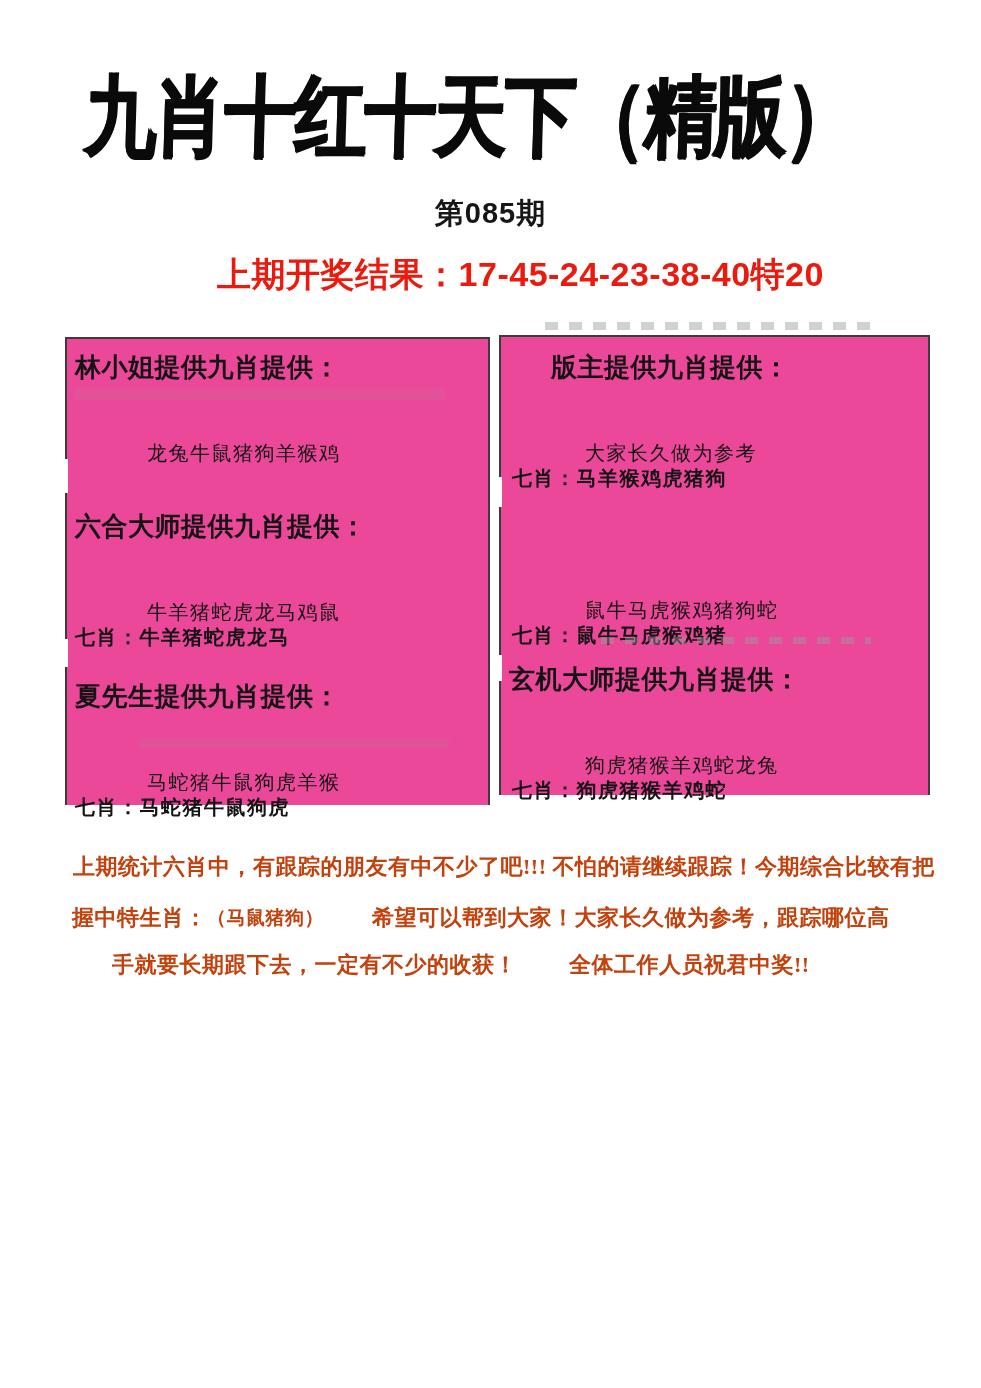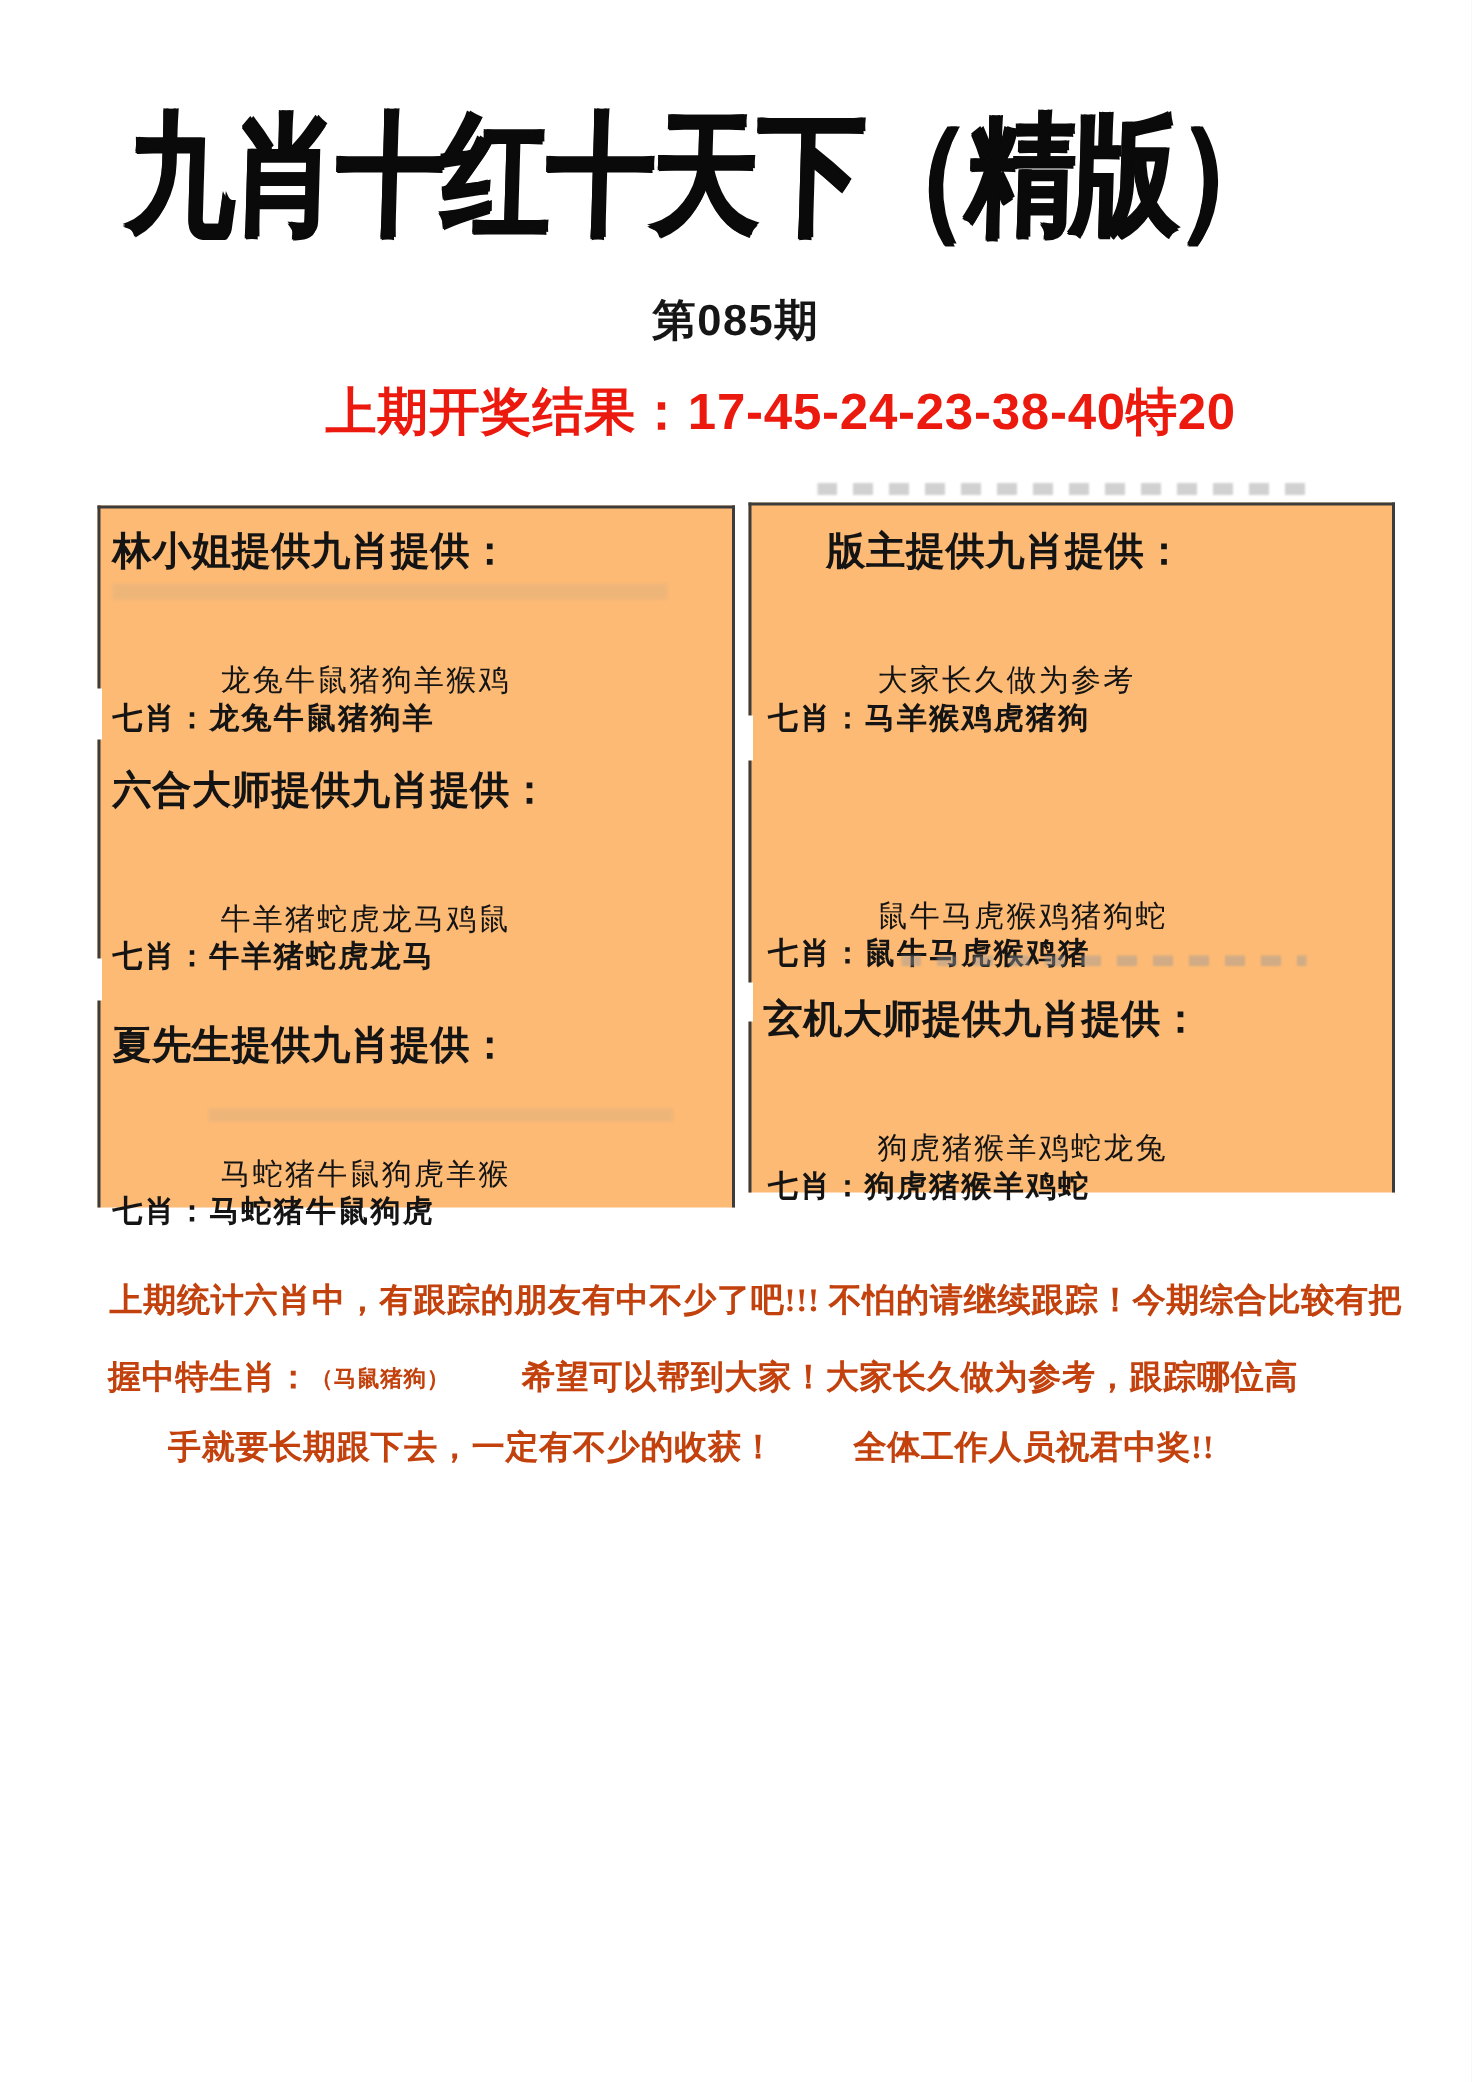--- a/index.html
+++ b/index.html
@@ -50,21 +50,21 @@
     color: #ec1a0e;
     letter-spacing: 0.5px;
     white-space: nowrap;
   }
 
   
   .box {
     position: absolute;
     border: 2px solid #3c3c3c;
     border-bottom: none;
-    background: #fdba74;
+    background: #ec4899;
   }
   .box-left  { left: 65px;  top: 337px; width: 421px; height: 466px; }
   .box-right { left: 499px; top: 335px; width: 427px; height: 458px; }
 
   .sec { position: absolute; left: 0; right: 0; height: 152px; }
   .sec-h {
     position: absolute; top: 0; left: 8px;
     font-size: 26px; font-weight: 700;
     letter-spacing: 0.5px; white-space: nowrap;
   }
@@ -97,21 +97,21 @@
     position: absolute;
     font-size: 22px;
     font-weight: 600;
     letter-spacing: 0.5px;
     white-space: nowrap;
     color: #c2410c;
   }
   .fl1 { top: 852px; left: 73px; }
   .fl2 { top: 903px; left: 72px; }
   .fl3 { top: 950px; left: 112px; }
-  .fl2 .special { font-size: 15px; vertical-align: 1px; }
+  .fl2 .special { font-size: 19px; vertical-align: 1px; }
   .fl2 .gap-after { margin-left: 48px; }
   .fl3 .gap-after { margin-left: 52px; }
 </style>
 </head>
 <body>
 
 <div class="page">
 
   <div class="title">九肖十红十天下（精版）</div>
   <div class="issue">第085期</div>
@@ -121,21 +121,20 @@
 
   <div class="box box-left">
     <div class="border-gap" style="left:-3px; top:120px; width:4px; height:34px;"></div>
     <div class="border-gap" style="left:-3px; top:300px; width:4px; height:28px;"></div>
     <div class="smudge soft" style="left:8px; top:50px; width:370px; height:11px;"></div>
     <div class="smudge soft" style="left:72px; top:400px; width:310px; height:9px;"></div>
 
     <div class="sec" style="top:11px">
       <div class="sec-h">林小姐提供九肖提供：</div>
       <div class="sec-nine">龙兔牛鼠猪狗羊猴鸡</div>
-      <div class="sec-seven">七肖：龙兔牛鼠猪狗羊</div>
     </div>
     <div class="sec" style="top:170px">
       <div class="sec-h">六合大师提供九肖提供：</div>
       <div class="sec-nine">牛羊猪蛇虎龙马鸡鼠</div>
       <div class="sec-seven">七肖：牛羊猪蛇虎龙马</div>
     </div>
     <div class="sec" style="top:340px">
       <div class="sec-h">夏先生提供九肖提供：</div>
       <div class="sec-nine">马蛇猪牛鼠狗虎羊猴</div>
       <div class="sec-seven">七肖：马蛇猪牛鼠狗虎</div>

